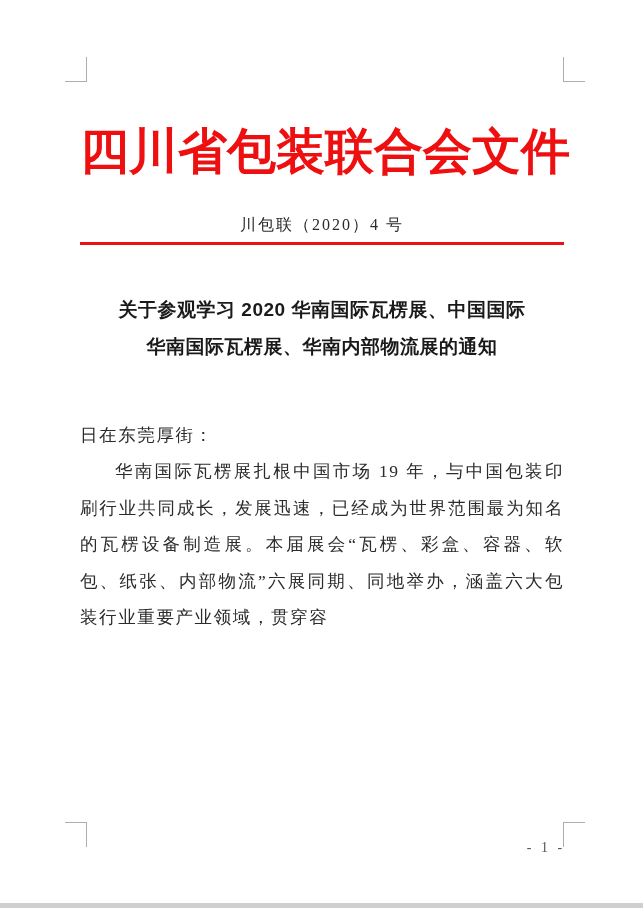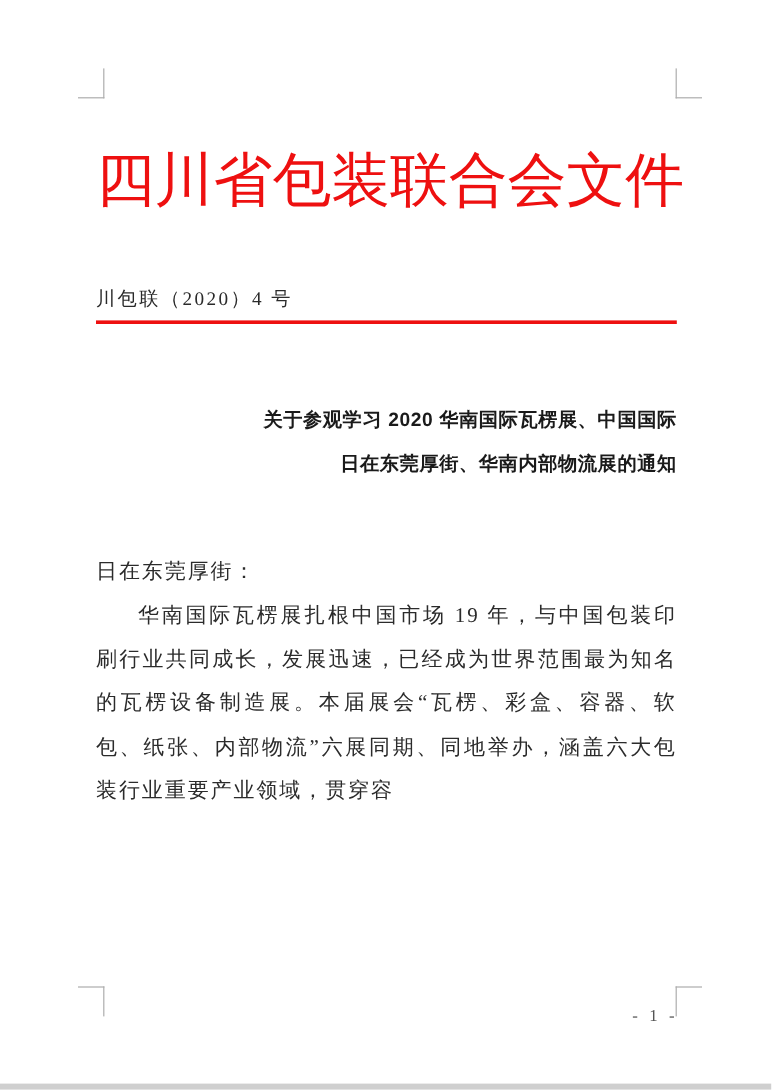--- a/index.html
+++ b/index.html
@@ -28,49 +28,50 @@
     left: 80px;
     width: 484px;
     top: 0;
   }
 
   .org-title {
     margin-top: 120px;
     text-align: center;
     color: var(--accent);
     font-family: "Liberation Sans", "DejaVu Sans", sans-serif;
-    font-weight: normal;
+    font-weight: bold;
     font-size: 49px;
     letter-spacing: 0px;
     white-space: nowrap;
     line-height: 62px;
   }
 
   .doc-number {
-    margin-top: 58px;
+    margin-top: 33px;
+    text-align: center;
     font-size: 16px;
     letter-spacing: 2px;
     color: #2a2a2a;
     line-height: 20px;
   }
 
   .red-rule {
     margin-top: 7px;
     height: 3px;
     background: var(--accent);
     width: 100%;
   }
 
   .doc-title {
-    margin-top: 62px;
-    text-align: right;
+    margin-top: 46px;
+    text-align: center;
     font-family: "Liberation Sans", "DejaVu Sans", sans-serif;
     font-weight: bold;
     color: #1a1a1a;
-    font-size: 16px;
+    font-size: 19px;
     line-height: 37px;
     letter-spacing: 0.5px;
   }
 
   .body-text {
     margin-top: 52px;
     font-size: 17.5px;
     line-height: 36.4px;
     letter-spacing: 1.6px;
     color: #2b2b2b;
@@ -111,21 +112,21 @@
   <div class="content">
 
     <div class="org-title">四川省包装联合会文件</div>
 
     <div class="doc-number">川包联（2020）4 号</div>
 
     <div class="red-rule"></div>
 
     <div class="doc-title">
       <div>关于参观学习 2020 华南国际瓦楞展、中国国际</div>
-      <div>日在东莞厚街、华南内部物流展的通知</div>
+      <div>华南国际瓦楞展、华南内部物流展的通知</div>
     </div>
 
     <div class="body-text">
       <p class="salutation">日在东莞厚街：</p>
       <p class="para">华南国际瓦楞展扎根中国市场 19 年，与中国包装印刷行业共同成长，发展迅速，已经成为世界范围最为知名的瓦楞设备制造展。本届展会“瓦楞、彩盒、容器、软包、纸张、内部物流”六展同期、同地举办，涵盖六大包装行业重要产业领域，贯穿容</p>
     </div>
 
   </div>
 
   <div class="page-number">- 1 -</div>

